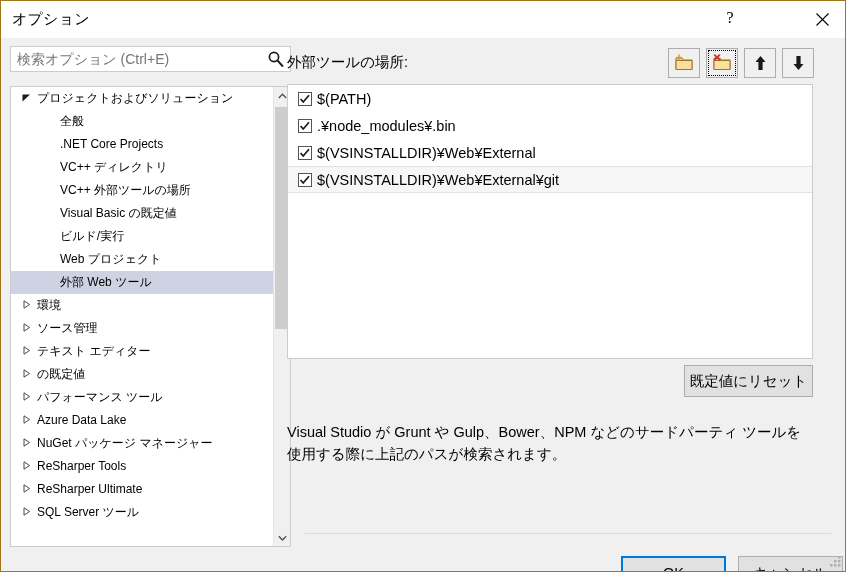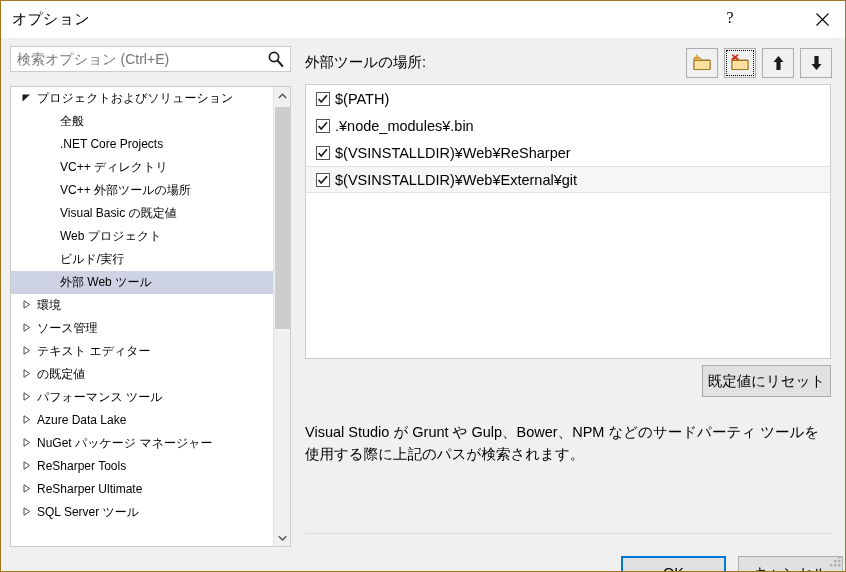--- a/index.html
+++ b/index.html
@@ -178,21 +178,21 @@
     left: 1px;
     top: 20px;
     width: 15px;
     height: 222px;
     background: #cdcdcd;
   }
 
   
   .right-pane {
     position: absolute;
-    left: 303px;
+    left: 285px;
     top: 0;
     width: 541px;
     height: 519px;
   }
   .pane-label {
     position: absolute;
     left: 1px;
     top: 15px;
     font-size: 14.5px;
     color: #000000;
@@ -361,22 +361,22 @@
     <div class="tree-box">
       <div class="tree-list" id="tree-list">
           <div class="tree-item"><span class="tree-arrow"><svg width="9" height="9" viewBox="0 0 9 9">
                 <path d="M0.5,1.5 L8,1.5 L0.5,8.5 Z" fill="#1a1a1a"></path>
               </svg></span><span class="tree-label-top">プロジェクトおよびソリューション</span></div>
           <div class="tree-item"><span class="tree-label-child">全般</span></div>
           <div class="tree-item"><span class="tree-label-child">.NET Core Projects</span></div>
           <div class="tree-item"><span class="tree-label-child">VC++ ディレクトリ</span></div>
           <div class="tree-item"><span class="tree-label-child">VC++ 外部ツールの場所</span></div>
           <div class="tree-item"><span class="tree-label-child">Visual Basic の既定値</span></div>
+          <div class="tree-item"><span class="tree-label-child">ビルド/実行</span></div>
           <div class="tree-item"><span class="tree-label-child">Web プロジェクト</span></div>
-          <div class="tree-item"><span class="tree-label-child">ビルド/実行</span></div>
           <div class="tree-item selected"><span class="tree-label-child">外部 Web ツール</span></div>
           <div class="tree-item"><span class="tree-arrow"><svg width="9" height="9" viewBox="0 0 9 9">
                 <path d="M2,0.8 L7.6,4.5 L2,8.2 Z" fill="none" stroke="#4a4a4a" stroke-width="1"></path>
               </svg></span><span class="tree-label-top">環境</span></div>
           <div class="tree-item"><span class="tree-arrow"><svg width="9" height="9" viewBox="0 0 9 9">
                 <path d="M2,0.8 L7.6,4.5 L2,8.2 Z" fill="none" stroke="#4a4a4a" stroke-width="1"></path>
               </svg></span><span class="tree-label-top">ソース管理</span></div>
           <div class="tree-item"><span class="tree-arrow"><svg width="9" height="9" viewBox="0 0 9 9">
                 <path d="M2,0.8 L7.6,4.5 L2,8.2 Z" fill="none" stroke="#4a4a4a" stroke-width="1"></path>
               </svg></span><span class="tree-label-top">テキスト エディター</span></div>
@@ -473,21 +473,21 @@
                 </svg>
               </span>
               <span>.¥node_modules¥.bin</span>
             </div>
             <div class="list-row">
               <span class="cb">
                 <svg width="12" height="12" viewBox="0 0 12 12">
                   <polyline points="1.6,6 4.2,9 10,2.2" fill="none" stroke="#1a1a1a" stroke-width="1.7"></polyline>
                 </svg>
               </span>
-              <span>$(VSINSTALLDIR)¥Web¥ReSharper</span>
+              <span>$(VSINSTALLDIR)¥Web¥External</span>
             </div>
             <div class="list-row selected">
               <span class="cb">
                 <svg width="12" height="12" viewBox="0 0 12 12">
                   <polyline points="1.6,6 4.2,9 10,2.2" fill="none" stroke="#1a1a1a" stroke-width="1.7"></polyline>
                 </svg>
               </span>
               <span>$(VSINSTALLDIR)¥Web¥External¥git</span>
             </div>
           </div>

